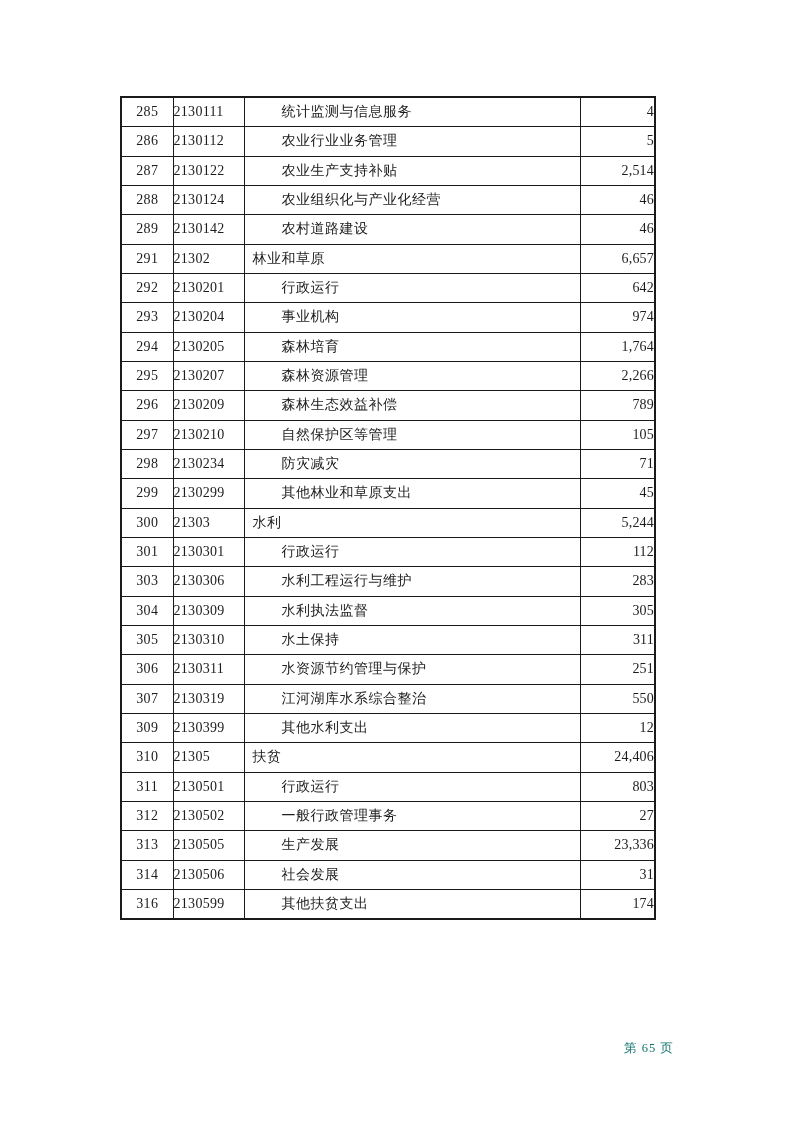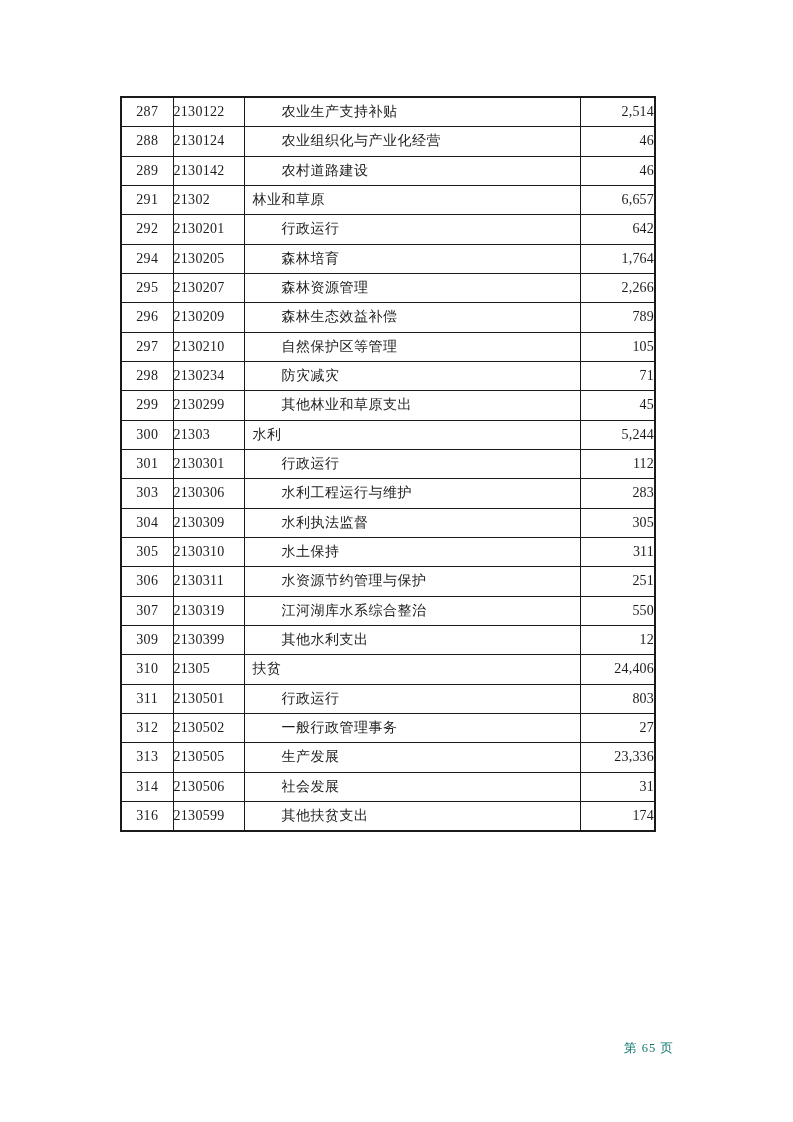--- a/index.html
+++ b/index.html
@@ -79,20 +79,32 @@
 
   <table class="budget-table">
     <colgroup>
       <col class="c-num">
       <col class="c-code">
       <col class="c-name">
       <col class="c-amt">
     </colgroup>
     <tbody>
         <tr>
+          <td class="td-num">285</td>
+          <td class="td-code">2130111</td>
+          <td class="td-name lvl3">统计监测与信息服务</td>
+          <td class="td-amt">4</td>
+        </tr>
+        <tr>
+          <td class="td-num">286</td>
+          <td class="td-code">2130112</td>
+          <td class="td-name lvl3">农业行业业务管理</td>
+          <td class="td-amt">5</td>
+        </tr>
+        <tr>
           <td class="td-num">287</td>
           <td class="td-code">2130122</td>
           <td class="td-name lvl3">农业生产支持补贴</td>
           <td class="td-amt">2,514</td>
         </tr>
         <tr>
           <td class="td-num">288</td>
           <td class="td-code">2130124</td>
           <td class="td-name lvl3">农业组织化与产业化经营</td>
           <td class="td-amt">46</td>
@@ -109,20 +121,26 @@
           <td class="td-name lvl2">林业和草原</td>
           <td class="td-amt">6,657</td>
         </tr>
         <tr>
           <td class="td-num">292</td>
           <td class="td-code">2130201</td>
           <td class="td-name lvl3">行政运行</td>
           <td class="td-amt">642</td>
         </tr>
         <tr>
+          <td class="td-num">293</td>
+          <td class="td-code">2130204</td>
+          <td class="td-name lvl3">事业机构</td>
+          <td class="td-amt">974</td>
+        </tr>
+        <tr>
           <td class="td-num">294</td>
           <td class="td-code">2130205</td>
           <td class="td-name lvl3">森林培育</td>
           <td class="td-amt">1,764</td>
         </tr>
         <tr>
           <td class="td-num">295</td>
           <td class="td-code">2130207</td>
           <td class="td-name lvl3">森林资源管理</td>
           <td class="td-amt">2,266</td>

